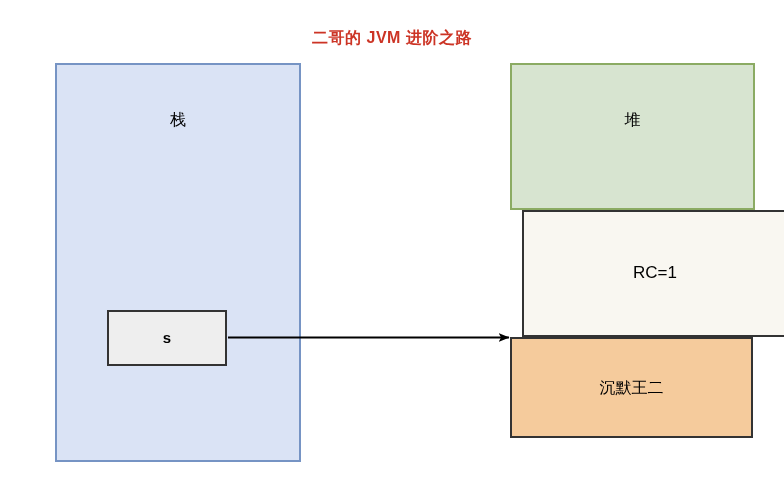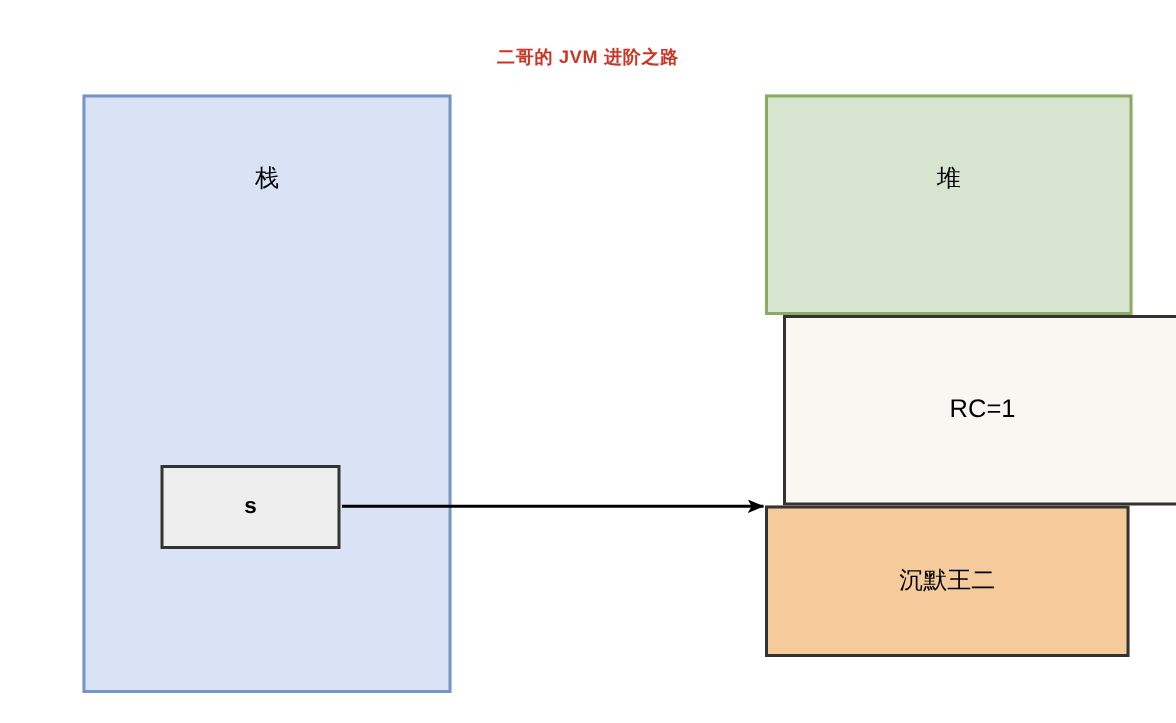--- a/index.html
+++ b/index.html
@@ -19,21 +19,21 @@
   }
 
   
   .diagram-title {
     position: absolute;
     left: 0;
     top: 27px;
     width: 784px;
     text-align: center;
     color: #cc3425;
-    font-size: 12px;
+    font-size: 16px;
     font-weight: 700;
     letter-spacing: 0.5px;
     line-height: 22px;
     white-space: nowrap;
   }
 
   
   .box {
     position: absolute;
     box-sizing: border-box;

